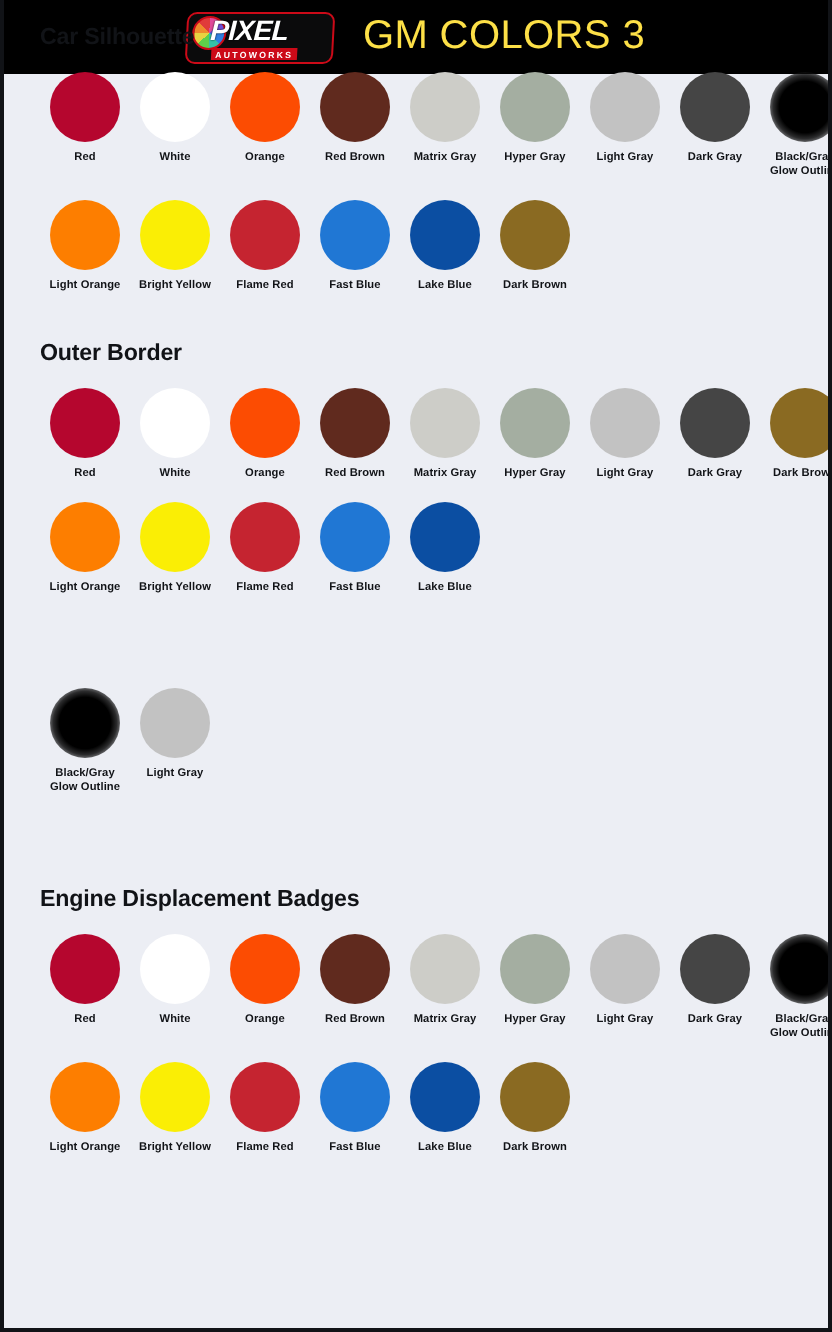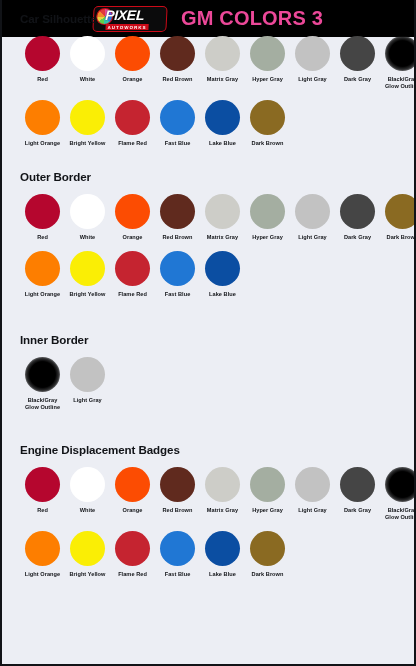--- a/index.html
+++ b/index.html
@@ -89,23 +89,23 @@
     background: #cc0a18;
     color: #ffffff;
     font-size: 4.4px;
     font-weight: 700;
     letter-spacing: 1.1px;
     padding: 0.5px 2px;
     line-height: 5px;
     white-space: nowrap;
   }
   #header-title {
-    color: #ec4899;
+    color: #fde047;
     font-size: 20px;
-    font-weight: 700;
+    font-weight: 400;
     letter-spacing: 0.2px;
     white-space: nowrap;
   }
 
   
   .section {
     padding: 0 0 0 18px;
   }
   .section-title {
     font-size: 11.6px;
@@ -284,21 +284,20 @@
             <div class="swatch" style="background: rgb(32, 119, 212);"></div>
             <div class="swatch-label">Fast Blue</div>
           </div>
           <div class="swatch-cell">
             <div class="swatch" style="background: rgb(11, 78, 162);"></div>
             <div class="swatch-label">Lake Blue</div>
           </div>
         </div>
       </div>
       <div class="section" style="position: absolute; left: 0px; top: 333px;">
-        <div class="section-title">Inner Border</div>
         <div class="swatch-row" style="margin-top: 11px;">
           <div class="swatch-cell">
             <div class="swatch glow"></div>
             <div class="swatch-label">Black/Gray
 Glow Outline</div>
           </div>
           <div class="swatch-cell">
             <div class="swatch" style="background: rgb(194, 194, 194);"></div>
             <div class="swatch-label">Light Gray</div>
           </div>

